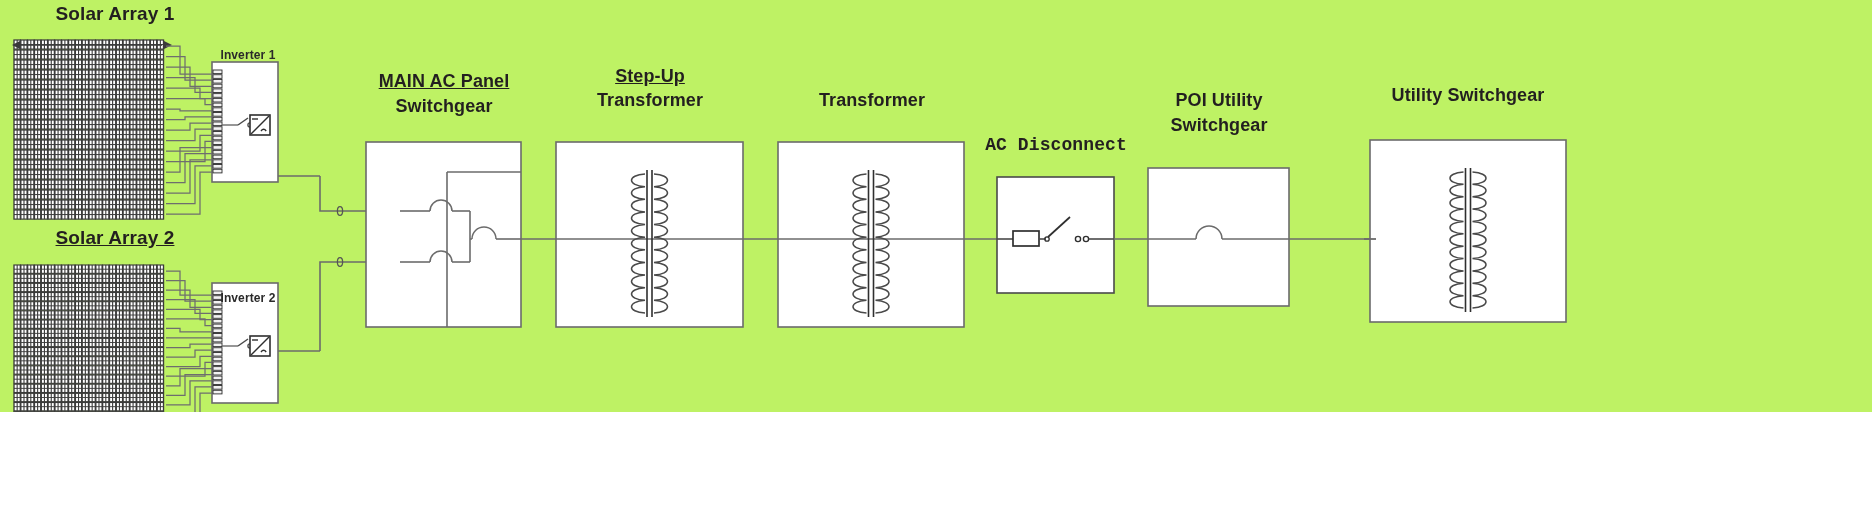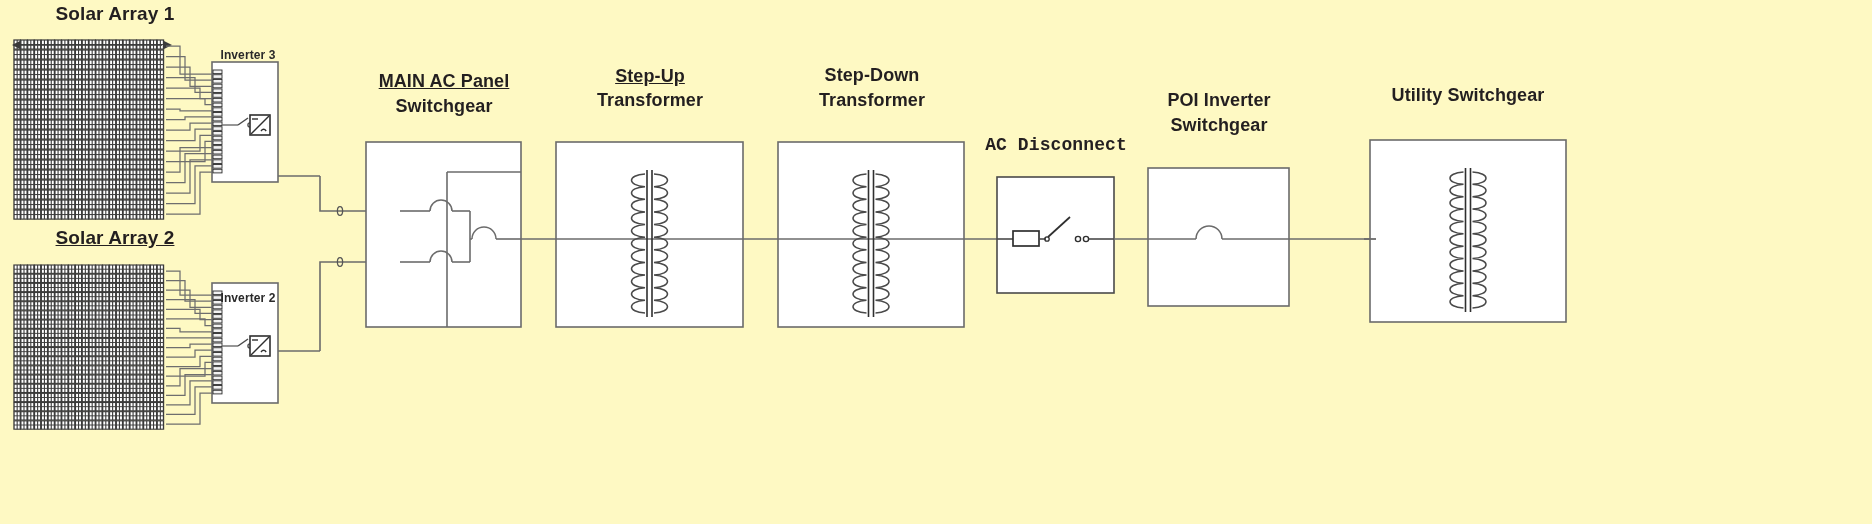--- a/index.html
+++ b/index.html
@@ -7,22 +7,22 @@
     margin: 0;
     padding: 0;
     background: #ffffff;
   }
   body {
     font-family: "Liberation Sans", sans-serif;
   }
   #canvas {
     position: relative;
     width: 1872px;
-    height: 524px;
-    background: #fef9c3;
+    height: 412px;
+    background: #bef264;
     overflow: hidden;
   }
   #diagram-svg {
     position: absolute;
     left: 0;
     top: 0;
   }
   .dlabel {
     position: absolute;
     font-family: "Liberation Sans", sans-serif;
@@ -1082,35 +1082,34 @@
           <line x1="1470.5" y1="168" x2="1470.5" y2="312" stroke="#2f2f2f" stroke-width="1.6"></line>
           <path d="M 1463.5 172 C 1445.5 172.98909090909092, 1445.5 183.37454545454545, 1463.5 184.36363636363637 C 1445.5 185.3527272727273, 1445.5 195.73818181818183, 1463.5 196.72727272727275 C 1445.5 197.71636363636364, 1445.5 208.10181818181817, 1463.5 209.0909090909091 C 1445.5 210.08, 1445.5 220.46545454545455, 1463.5 221.45454545454547 C 1445.5 222.44363636363636, 1445.5 232.8290909090909, 1463.5 233.8181818181818 C 1445.5 234.80727272727273, 1445.5 245.19272727272727, 1463.5 246.1818181818182 C 1445.5 247.1709090909091, 1445.5 257.55636363636364, 1463.5 258.54545454545456 C 1445.5 259.5345454545455, 1445.5 269.92, 1463.5 270.90909090909093 C 1445.5 271.8981818181818, 1445.5 282.28363636363633, 1463.5 283.27272727272725 C 1445.5 284.26181818181817, 1445.5 294.6472727272727, 1463.5 295.6363636363636 C 1445.5 296.62545454545455, 1445.5 307.0109090909091, 1463.5 308" fill="none" stroke="#4a4a4a" stroke-width="1.5"></path>
           <path d="M 1472.5 172 C 1490.5 172.98909090909092, 1490.5 183.37454545454545, 1472.5 184.36363636363637 C 1490.5 185.3527272727273, 1490.5 195.73818181818183, 1472.5 196.72727272727275 C 1490.5 197.71636363636364, 1490.5 208.10181818181817, 1472.5 209.0909090909091 C 1490.5 210.08, 1490.5 220.46545454545455, 1472.5 221.45454545454547 C 1490.5 222.44363636363636, 1490.5 232.8290909090909, 1472.5 233.8181818181818 C 1490.5 234.80727272727273, 1490.5 245.19272727272727, 1472.5 246.1818181818182 C 1490.5 247.1709090909091, 1490.5 257.55636363636364, 1472.5 258.54545454545456 C 1490.5 259.5345454545455, 1490.5 269.92, 1472.5 270.90909090909093 C 1490.5 271.8981818181818, 1490.5 282.28363636363633, 1472.5 283.27272727272725 C 1490.5 284.26181818181817, 1490.5 294.6472727272727, 1472.5 295.6363636363636 C 1490.5 296.62545454545455, 1490.5 307.0109090909091, 1472.5 308" fill="none" stroke="#4a4a4a" stroke-width="1.5"></path>
         </g>
     </g>
 
   </svg>
 
   <div class="dlabel lbl-big" style="left:30px; top:2px; width:170px;">Solar Array 1</div>
 
-  <div class="dlabel lbl-small" style="left:208px; top:48px; width:80px;">Inverter 3</div>
+  <div class="dlabel lbl-small" style="left:208px; top:48px; width:80px;">Inverter 1</div>
 
   <div class="dlabel lbl-big" style="left:30px; top:226px; width:170px;text-decoration:underline;">Solar Array 2</div>
 
   <div class="dlabel lbl-small" style="left:208px; top:269px; width:80px;margin-top:22px;">Inverter 2</div>
 
   <div class="dlabel lbl-med" style="left:358px; top:70px; width:172px;text-decoration:underline;">MAIN AC Panel</div>
   <div class="dlabel lbl-med" style="left:358px; top:95px; width:172px;">Switchgear</div>
 
   <div class="dlabel lbl-med" style="left:556px; top:65px; width:188px;text-decoration:underline;">Step-Up</div>
   <div class="dlabel lbl-med" style="left:556px; top:89px; width:188px;">Transformer</div>
 
-  <div class="dlabel lbl-med" style="left:778px; top:64px; width:188px;">Step-Down</div>
   <div class="dlabel lbl-med" style="left:778px; top:89px; width:188px;">Transformer</div>
 
   <div class="dlabel lbl-med" style="left:975px; top:134px; width:162px;font-family:Liberation Mono, monospace;">AC Disconnect</div>
 
-  <div class="dlabel lbl-med" style="left:1140px; top:89px; width:158px;">POI Inverter</div>
+  <div class="dlabel lbl-med" style="left:1140px; top:89px; width:158px;">POI Utility</div>
   <div class="dlabel lbl-med" style="left:1140px; top:114px; width:158px;">Switchgear</div>
 
   <div class="dlabel lbl-med" style="left:1358px; top:84px; width:220px;">Utility Switchgear</div>
 
 </div>
 
 </body></html>

